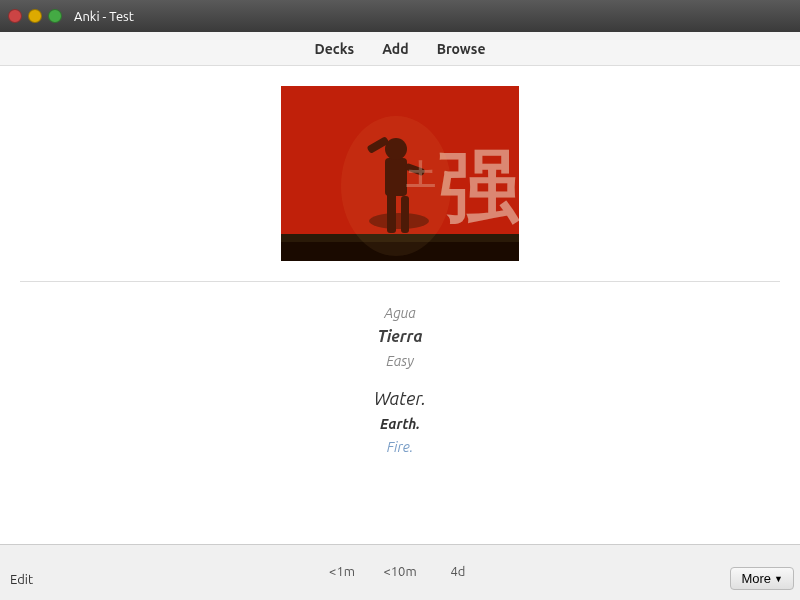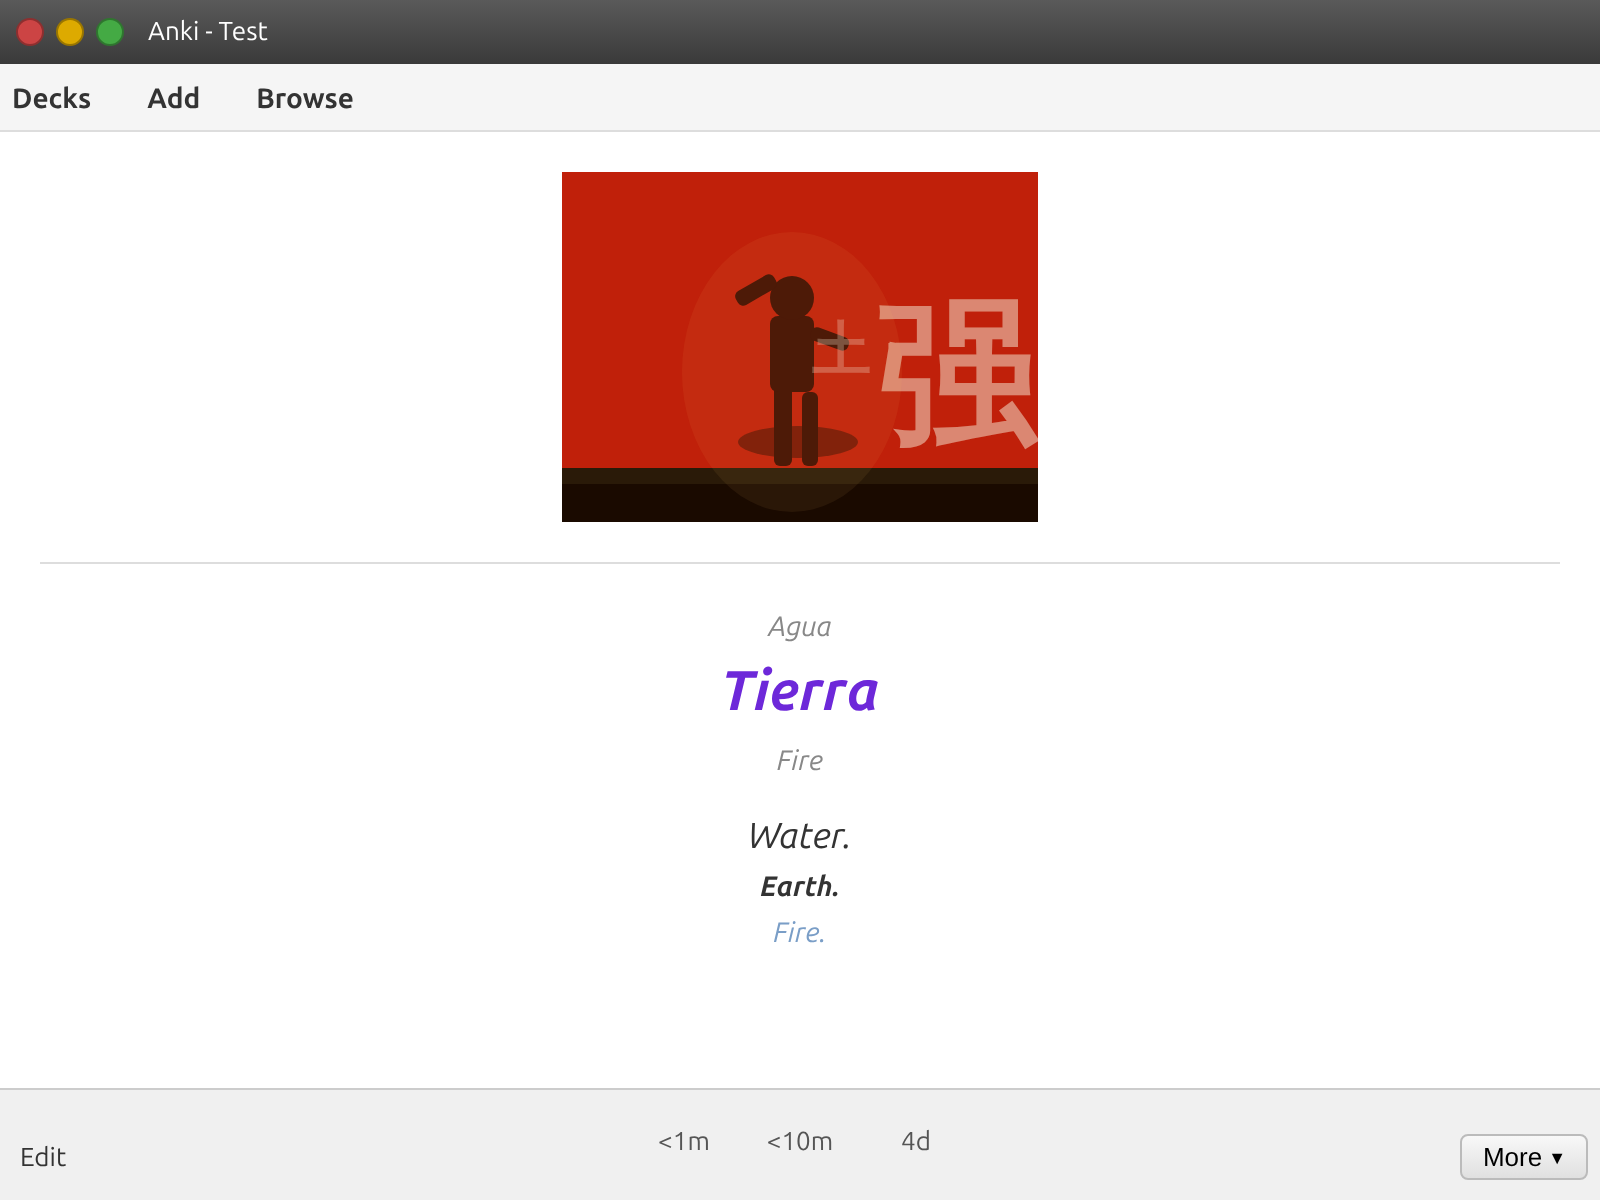--- a/index.html
+++ b/index.html
@@ -44,20 +44,21 @@
       flex: 1;
     }
 
     
     #top-nav {
       background: #f5f5f5;
       border-bottom: 1px solid #ddd;
       height: 34px;
       display: flex;
       align-items: center;
+      justify-content: center;
       gap: 16px;
       flex-shrink: 0;
     }
 
     .nav-item {
       font-size: 14px;
       font-weight: bold;
       color: #333;
       cursor: pointer;
       padding: 4px 6px;
@@ -93,21 +94,21 @@
 
     
     #card-text {
       text-align: center;
       line-height: 1.6;
       margin-bottom: 10px;
       font-style: italic;
     }
 
     .text-agua { color: #888; font-size: 14px; }
-    .text-tierra { color: #6d28d9; font-size: 28px; font-weight: bold; }
+    .text-tierra { color: #404040; font-size: 16px; font-weight: bold; }
     .text-fuego { color: #888; font-size: 14px; }
 
     .spacer { height: 12px; }
 
     .text-water { color: #333; font-size: 18px; }
     .text-earth { color: #333; font-size: 14px; font-weight: bold; }
     .text-fire  { color: #7a9ec7; font-size: 14px; }
 
     #card-meta {
       color: #888;
@@ -242,21 +243,21 @@
 
       <text x="288" y="115" font-size="70" font-family="serif" fill="rgba(240,220,200,0.3)" font-weight="bold" transform="scale(0.42,0.42) translate(10,120)">土</text>
     </svg>
   </div>
 
   <hr id="divider">
 
   <div id="card-text">
     <div class="text-agua">Agua</div>
     <div class="text-tierra">Tierra</div>
-    <div class="text-fuego">Fire</div>
+    <div class="text-fuego">Easy</div>
 
     <div class="spacer"></div>
 
     <div class="text-water">Water.</div>
     <div class="text-earth">Earth.</div>
     <div class="text-fire">Fire.</div>
   </div>
 
 
 </div>

